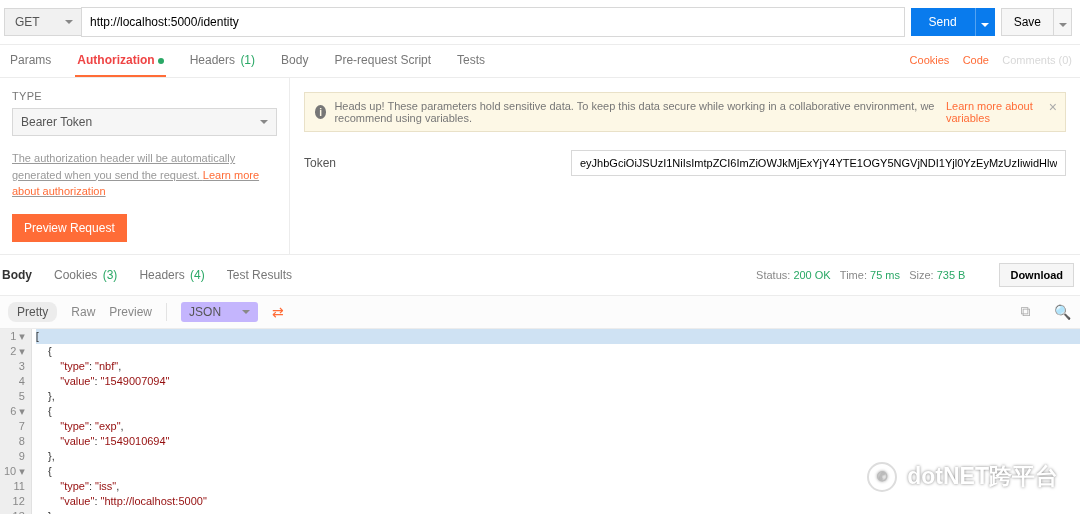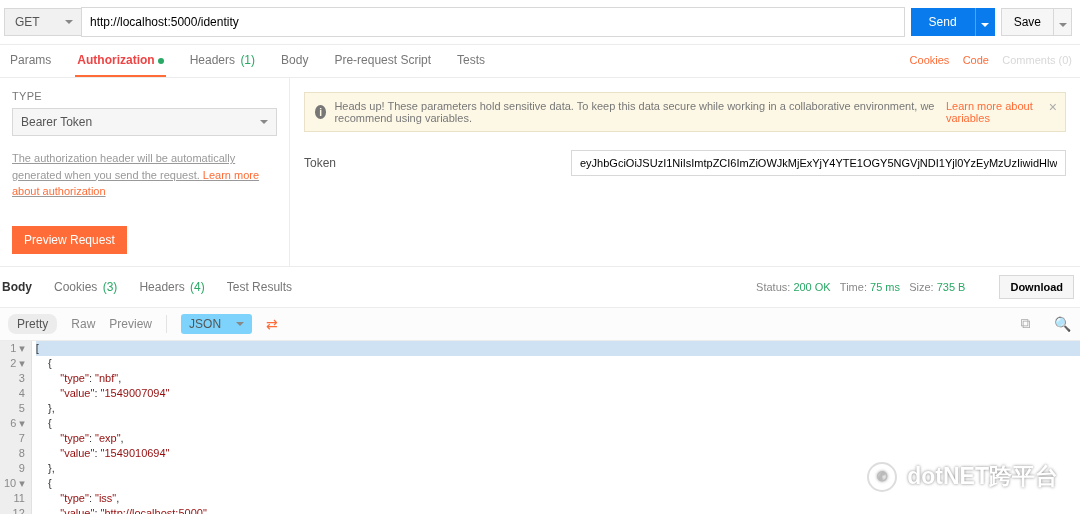--- a/index.html
+++ b/index.html
@@ -25,21 +25,21 @@
 .reqtabs .spacer { flex:1; }
 .reqtabs .right a { color:#ff6c37; margin-left:10px; cursor:pointer; font-size:11px;}
 .reqtabs .right a.ghost { color:#d8d8d8; }
 
 .auth-area { display:flex; border-bottom:1px solid #ececec; min-height:130px; }
 .auth-left { width:290px; border-right:1px solid #ececec; padding:12px 12px; }
 .auth-left .lbl { font-size:11px; color:#777; text-transform:uppercase; letter-spacing:.3px;}
 .auth-left .dd { margin-top:6px; border:1px solid #d8d8d8; background:#f6f6f6; padding:6px 8px; display:flex; justify-content:space-between; align-items:center; cursor:pointer;}
 .auth-left .note { margin-top:14px; font-size:11px; color:#999; line-height:1.5;text-decoration:underline; }
 .auth-left .note a { color:#ff6c37; }
-.btn-preview { margin-top:26px; background:#ff6c37; color:#fff; border:none; padding:7px 12px; font-size:12px; cursor:pointer;}
+.btn-preview { margin-top:14px; background:#ff6c37; color:#fff; border:none; padding:7px 12px; font-size:12px; cursor:pointer;}
 
 .auth-right { flex:1; padding:14px 14px; }
 .alert { border:1px solid #e9e1c8; background:#fdf8e6; padding:7px 10px; display:flex; align-items:center; gap:8px; font-size:11px; color:#777; position:relative;}
 .alert .info { width:14px;height:14px;border-radius:50%;background:#777;color:#fdf8e6;display:flex;align-items:center;justify-content:center;font-size:10px;font-weight:bold;}
 .alert a { color:#ff6c37; }
 .alert .close { position:absolute; right:8px; top:6px; color:#aaa; cursor:pointer; font-size:14px;}
 .tok-row { display:flex; align-items:center; margin-top:18px; font-size:12px;gap:27px; }
 .tok-row .tl { width:240px; color:#555;}
 .tok-row input { flex:1; border:1px solid #d8d8d8; padding:6px 8px; font-size:11px; }
 
@@ -49,21 +49,21 @@
 .resptabs .gcount { color:#2aa866; margin-left:2px;}
 .resptabs .spacer { flex:1; }
 .resptabs .meta { font-size:11px; color:#888;}
 .resptabs .meta .ok, .resptabs .meta .g { color:#2aa866; }
 .btn-dl { border:1px solid #d8d8d8; background:#f6f6f6; padding:5px 10px; font-size:11px; cursor:pointer; margin-left:14px;font-weight:bold;}
 
 .viewbar { display:flex; align-items:center; gap:14px; padding:6px 8px; font-size:12px; border-bottom:1px solid #ececec; background:#fcfcfc;}
 .viewbar .pill { background:#ececec; padding:3px 9px; border-radius:8px; cursor:pointer; }
 .viewbar .plain { color:#888; cursor:pointer; }
 .viewbar .sep { width:1px; height:18px; background:#e3e3e3; }
-.viewbar .lang { background:#7dd3fc; padding:3px 8px; border-radius:3px; cursor:pointer; display:flex; align-items:center; gap:15px;}
+.viewbar .lang { background:#c4b5fd; padding:3px 8px; border-radius:3px; cursor:pointer; display:flex; align-items:center; gap:21px;}
 .viewbar .wrap-ic { color:#ff6c37; font-size:14px; cursor:pointer;}
 .viewbar .rspacer { flex:1;}
 .viewbar .ricon { color:#aaa; margin-left:10px; cursor:pointer; font-size:14px;}
 
 .editor { display:flex; font-family:Consolas,Menlo,monospace; font-size:11px; line-height:15px; height:240px; overflow:hidden;}
 .gutter { background:#eeeeee; color:#888; text-align:right; padding:0 6px 0 4px; user-select:none; border-right:1px solid #e1e1e1;}
 .gutter div { height:15px; }
 .gutter .fold { color:#8b8b8b; }
 .code { flex:1; background:#fff; padding-left:4px; white-space:pre; color:#333;}
 .code .line { height:15px; }

